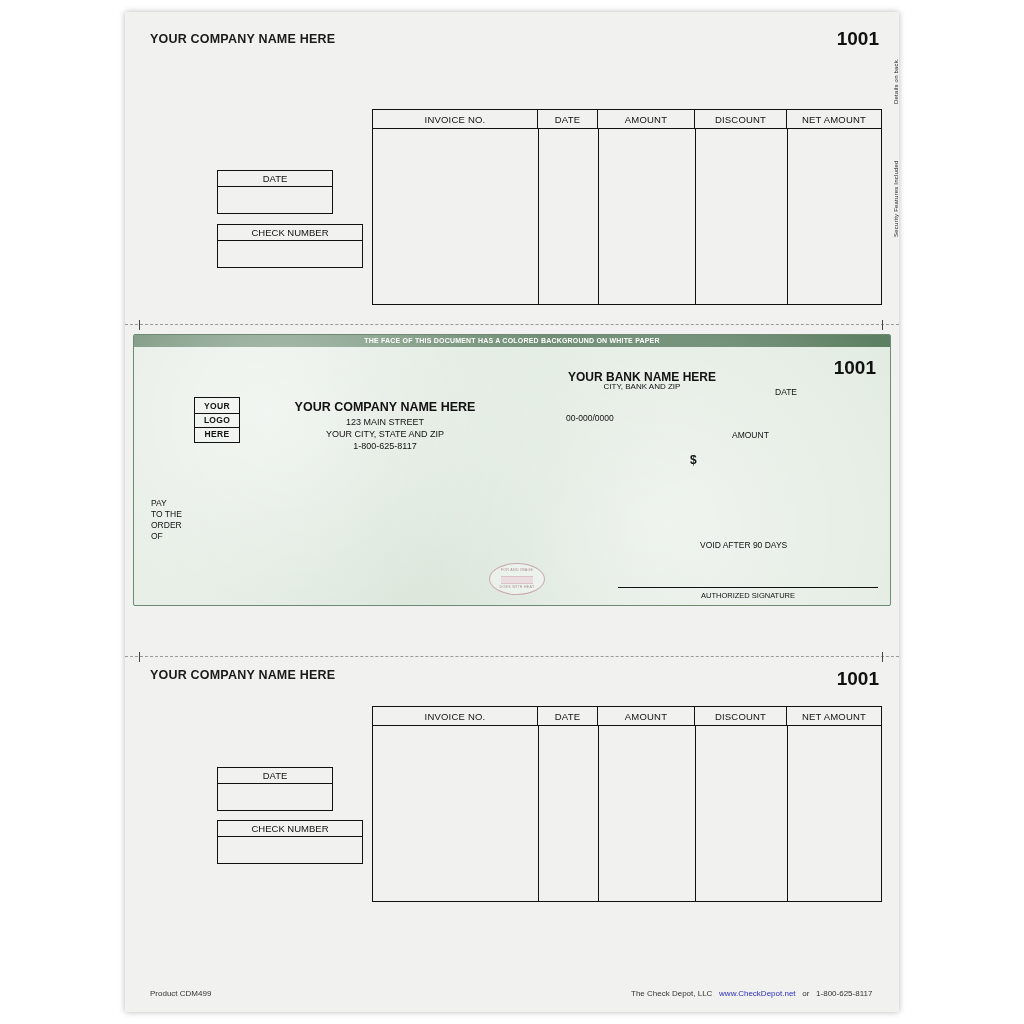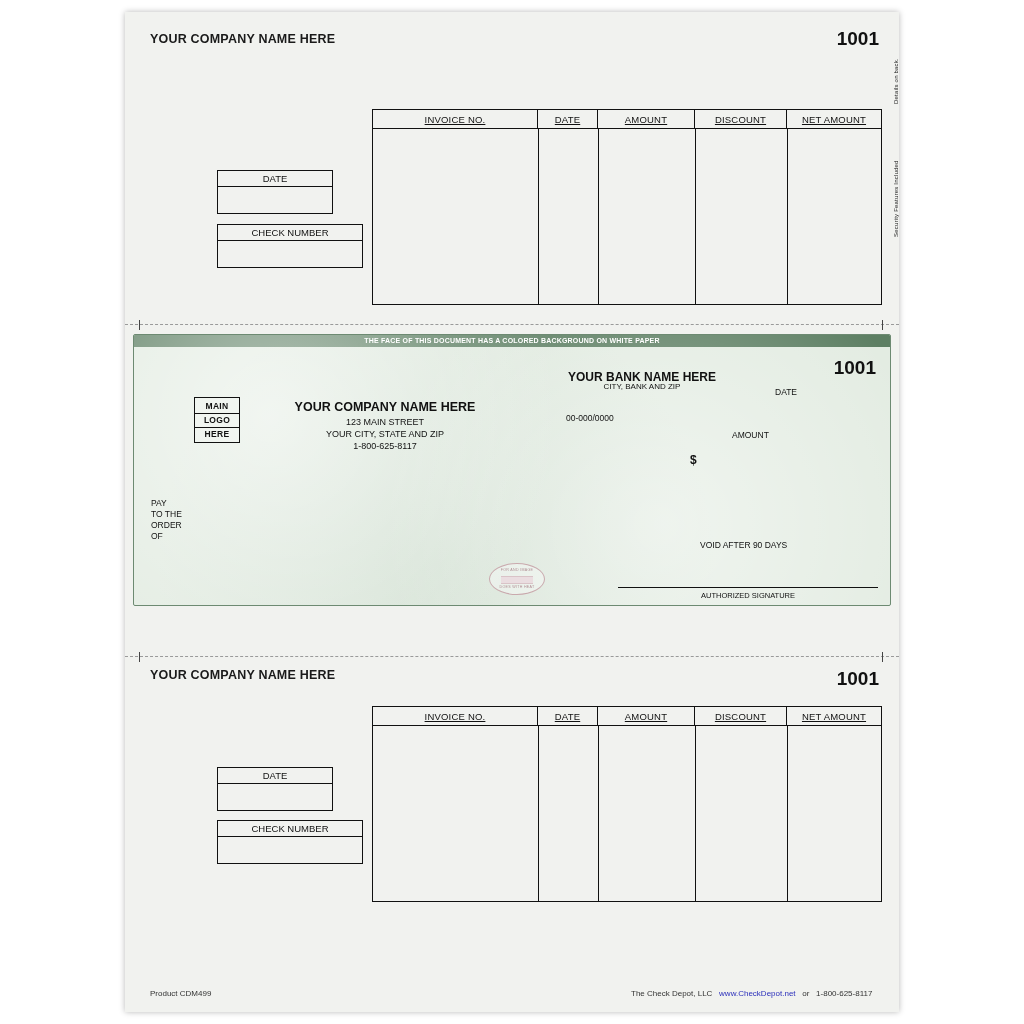--- a/index.html
+++ b/index.html
@@ -59,21 +59,20 @@
     position: absolute;
     border: 1px solid #111;
     box-sizing: border-box;
     background: transparent;
   }
   .grid .hdr {
     display: flex;
     height: 19px;
     box-sizing: border-box;
     border-bottom: 1px solid #111;
-    text-decoration: underline;
   }
   .grid .hdr .cell {
     box-sizing: border-box;
     border-right: 1px solid #111;
     font-size: 9.5px;
     display: flex;
     align-items: center;
     justify-content: center;
     letter-spacing: 0.2px;
     color: #111;
@@ -333,21 +332,21 @@
       <div class="chk-text" style="left:641px; top:52px; font-size:8.5px;">DATE</div>
       <div class="chk-text" style="left:598px; top:95px; font-size:8.5px;">AMOUNT</div>
       <div class="chk-text" style="left:556px; top:118px; font-size:12px; font-weight:bold;">$</div>
 
       <div class="chk-text" style="left:566px; top:205px; font-size:8.5px;">VOID AFTER 90 DAYS</div>
 
       <div class="sig-line" style="left:484px; top:252px; width:260px;"></div>
       <div class="chk-text" style="left:484px; top:256px; width:260px; text-align:center; font-size:7.5px;">AUTHORIZED SIGNATURE</div>
 
       <div class="logo-box" style="left:60px; top:62px;">
-        <div>MAIN</div>
+        <div>YOUR</div>
         <div class="mid">LOGO</div>
         <div>HERE</div>
       </div>
 
       <div class="chk-text" style="left:116px; top:65px; width:270px; text-align:center; font-size:12.5px; font-weight:bold;">YOUR COMPANY NAME HERE</div>
       <div class="chk-text" style="left:116px; top:82px; width:270px; text-align:center; font-size:9px;">123 MAIN STREET</div>
       <div class="chk-text" style="left:116px; top:94px; width:270px; text-align:center; font-size:9px;">YOUR CITY, STATE AND ZIP</div>
       <div class="chk-text" style="left:116px; top:106px; width:270px; text-align:center; font-size:9px;">1-800-625-8117</div>
 
       <div class="chk-text" style="left:17px; top:163px; font-size:8.5px; line-height:11px;">

